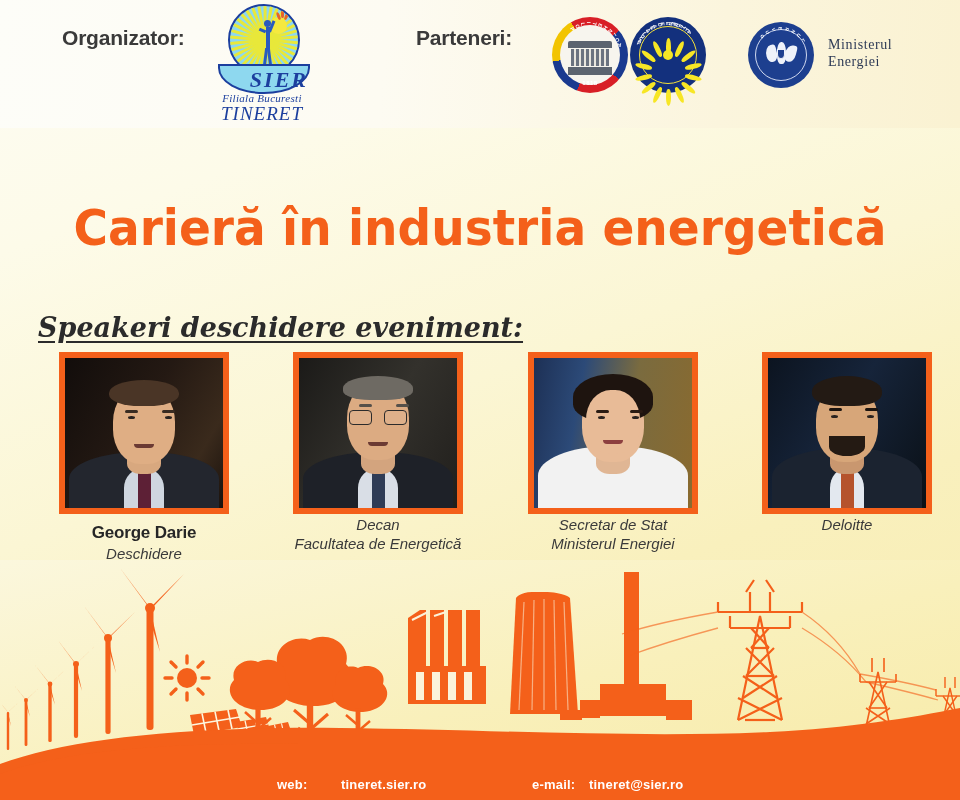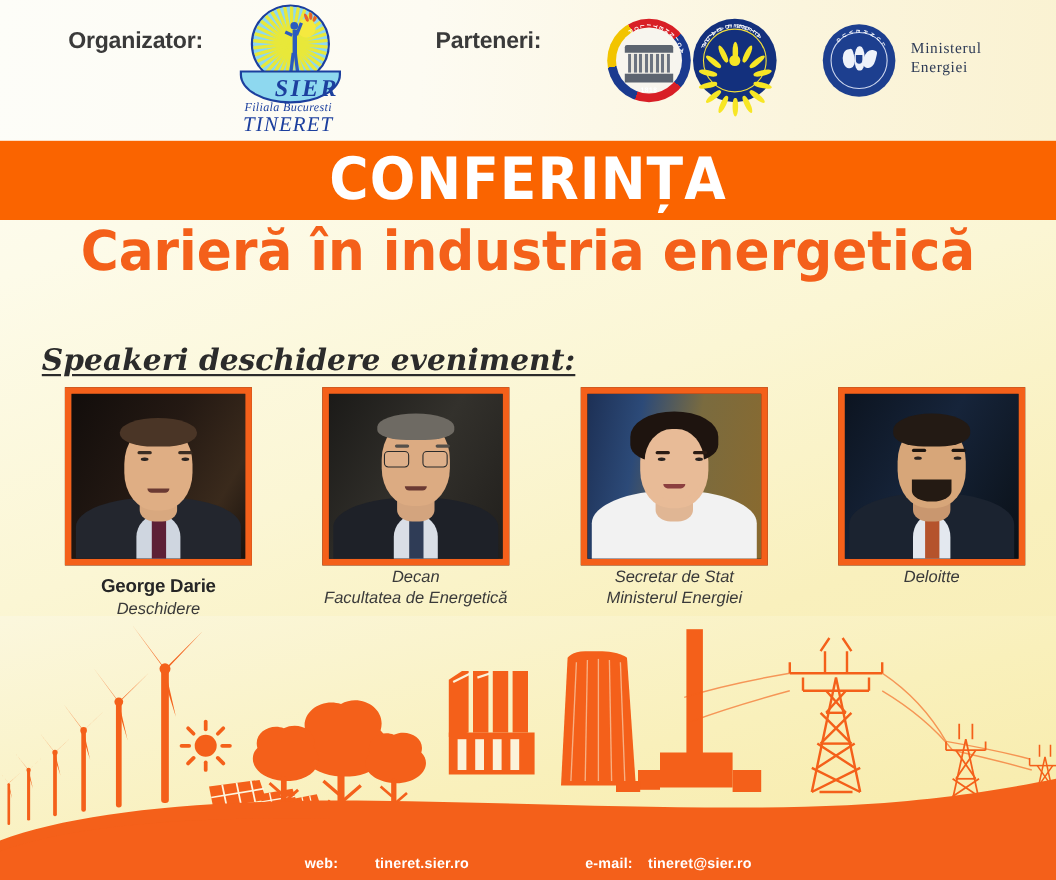--- a/index.html
+++ b/index.html
@@ -24,21 +24,21 @@
     position:absolute; left:0; top:0; width:960px; height:128px;
     background:linear-gradient(95deg,#fdfdf8 0%,#fdfbf2 40%,#fbf5dd 75%,#faf2d2 100%);
   }
   .hdr-label {
     position:absolute;
     font-size:21px; font-weight:bold; color:#3a3a3a;
     letter-spacing:-0.2px;
     white-space:nowrap;
   }
   #lbl-organizator { left:62px; top:26px; }
-  #lbl-parteneri   { left:396px; top:26px; }
+  #lbl-parteneri   { left:416px; top:26px; }
 
   
   #sier-logo { position:absolute; left:206px; top:2px; width:112px; height:122px; }
   #sier-circle {
     position:absolute; left:22px; top:2px; width:72px; height:72px;
     border-radius:50%;
     background:#8ed8ef;
     border:2.5px solid #1c3f9e;
     overflow:hidden;
   }
@@ -408,23 +408,20 @@
           <span style="transform: rotate(47.0968deg) translate(0px, -28px) rotate(90deg); font-size: 4.6px;">U</span>
           <span style="transform: rotate(61.6129deg) translate(0px, -28px) rotate(90deg); font-size: 4.6px;">L</span>
         </div>
       </div>
     <div id="me-text">
       <span>Ministerul</span>
       <span class="l2">Energiei</span>
     </div>
   </div>
 
-  <div id="banner">
-    <div id="conf-title">CONFERINȚA</div>
-  </div>
 
   <div id="subtitle">Carieră în industria energetică</div>
 
   <div id="speakers-heading">Speakeri deschidere eveniment:</div>
 
   <div id="speaker-row">
 
     <div class="speaker" id="sp0">
       <div class="photo-frame">
         <div class="ph">

